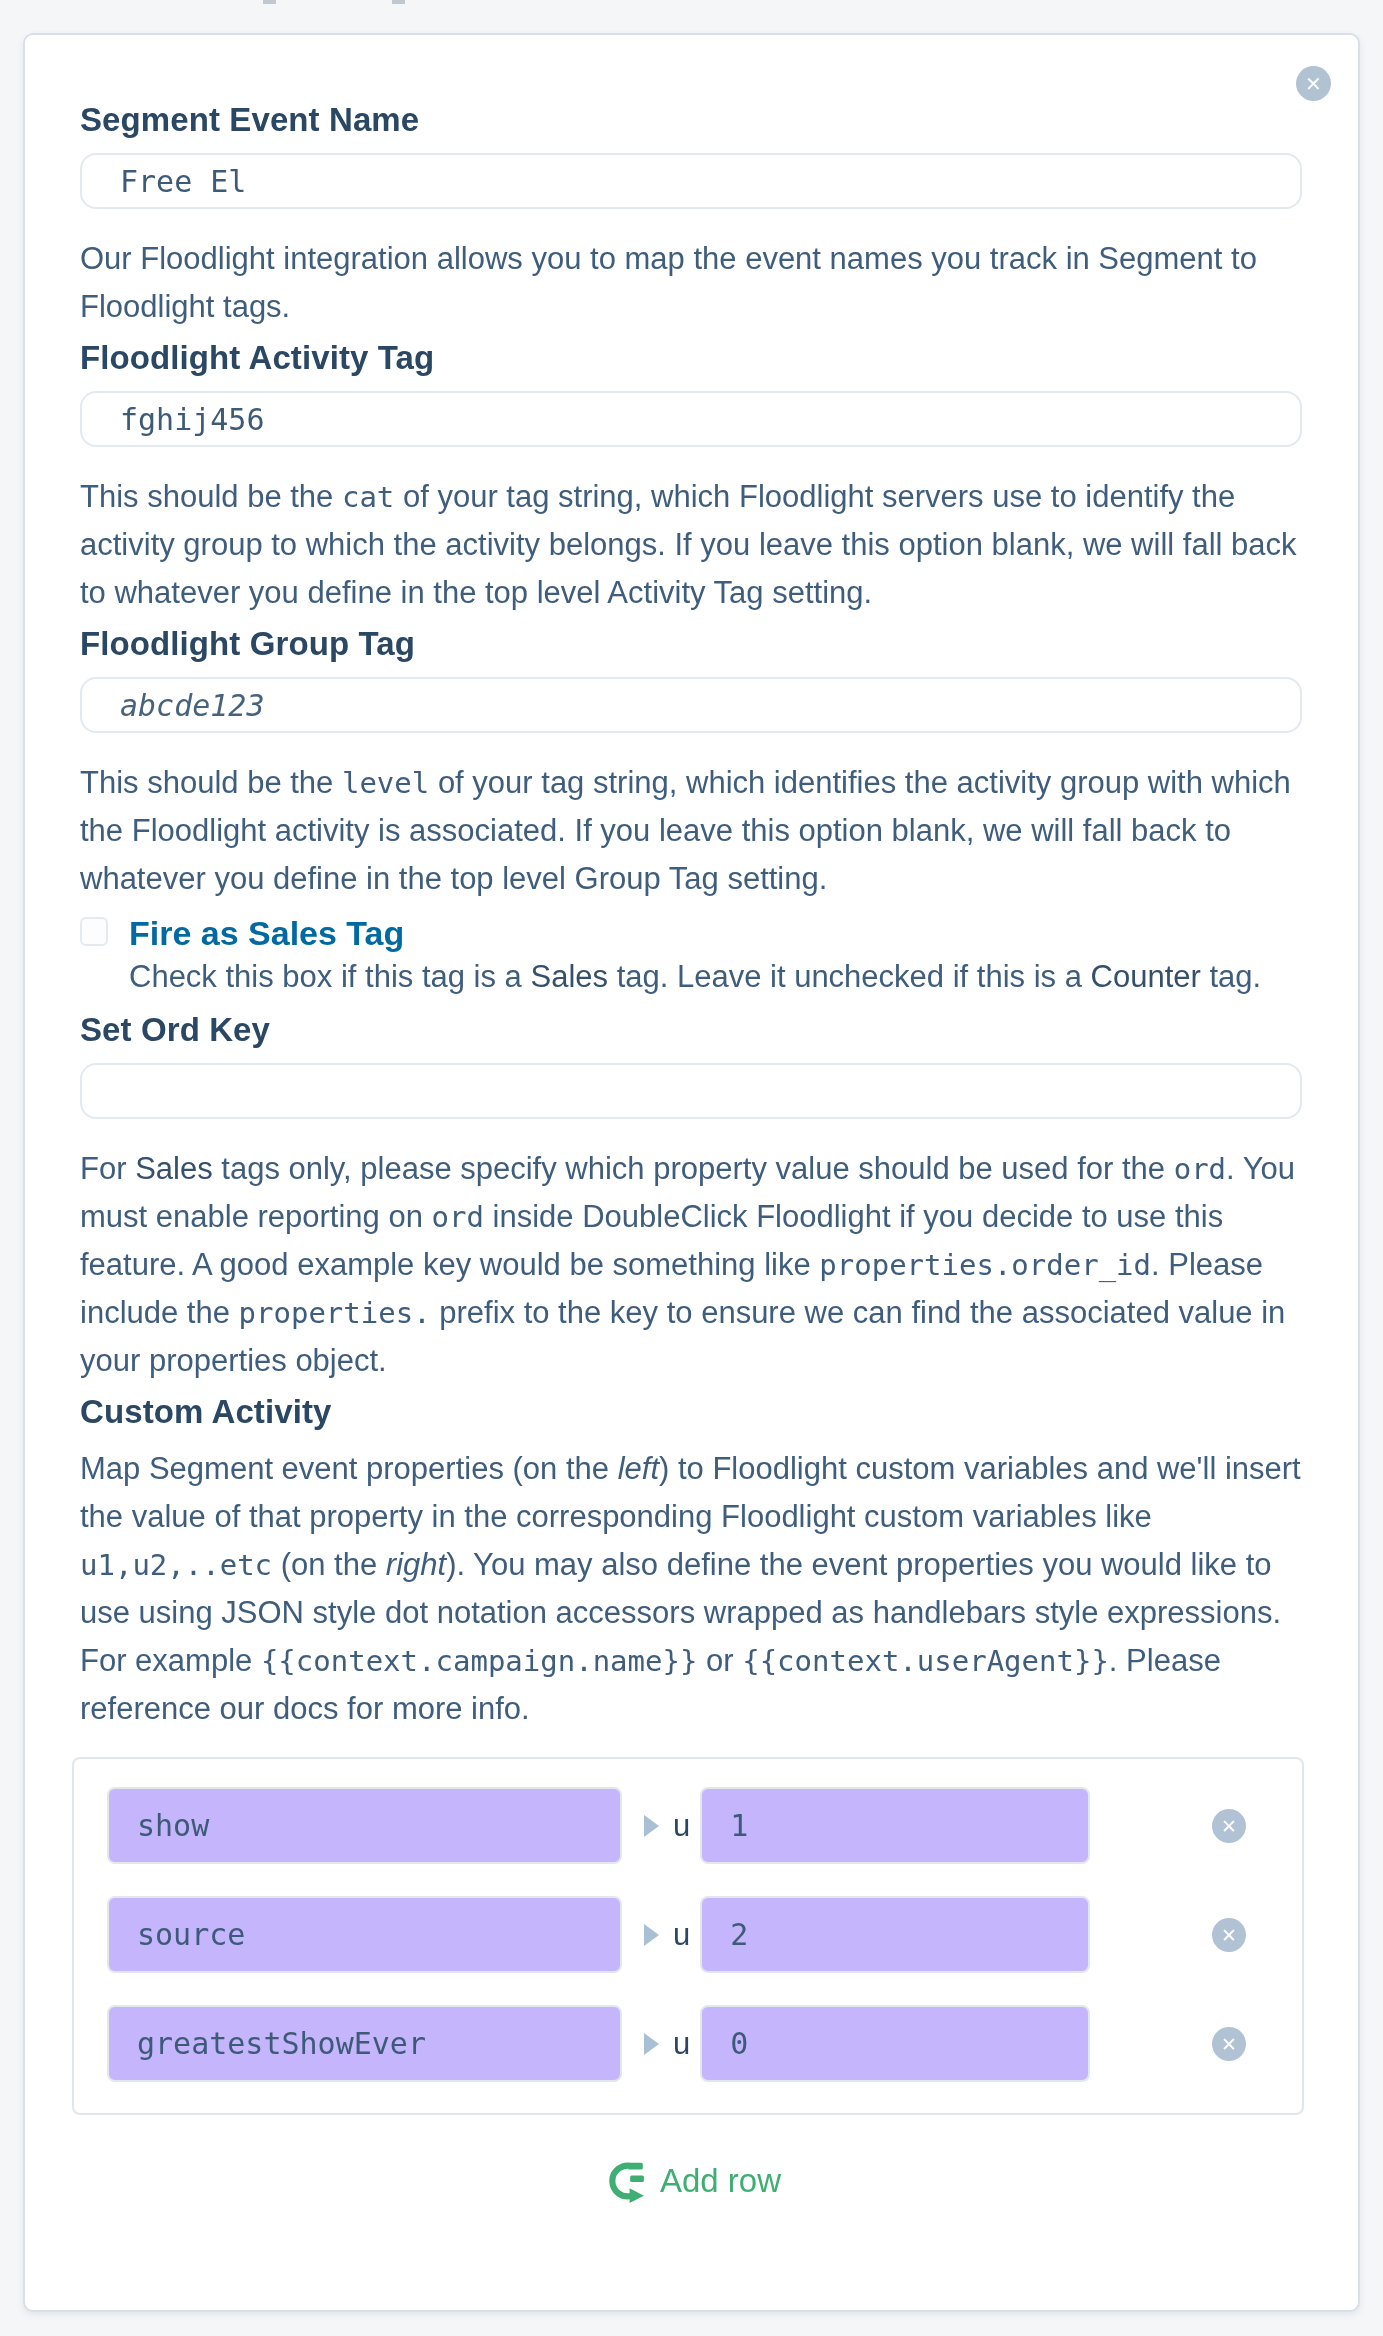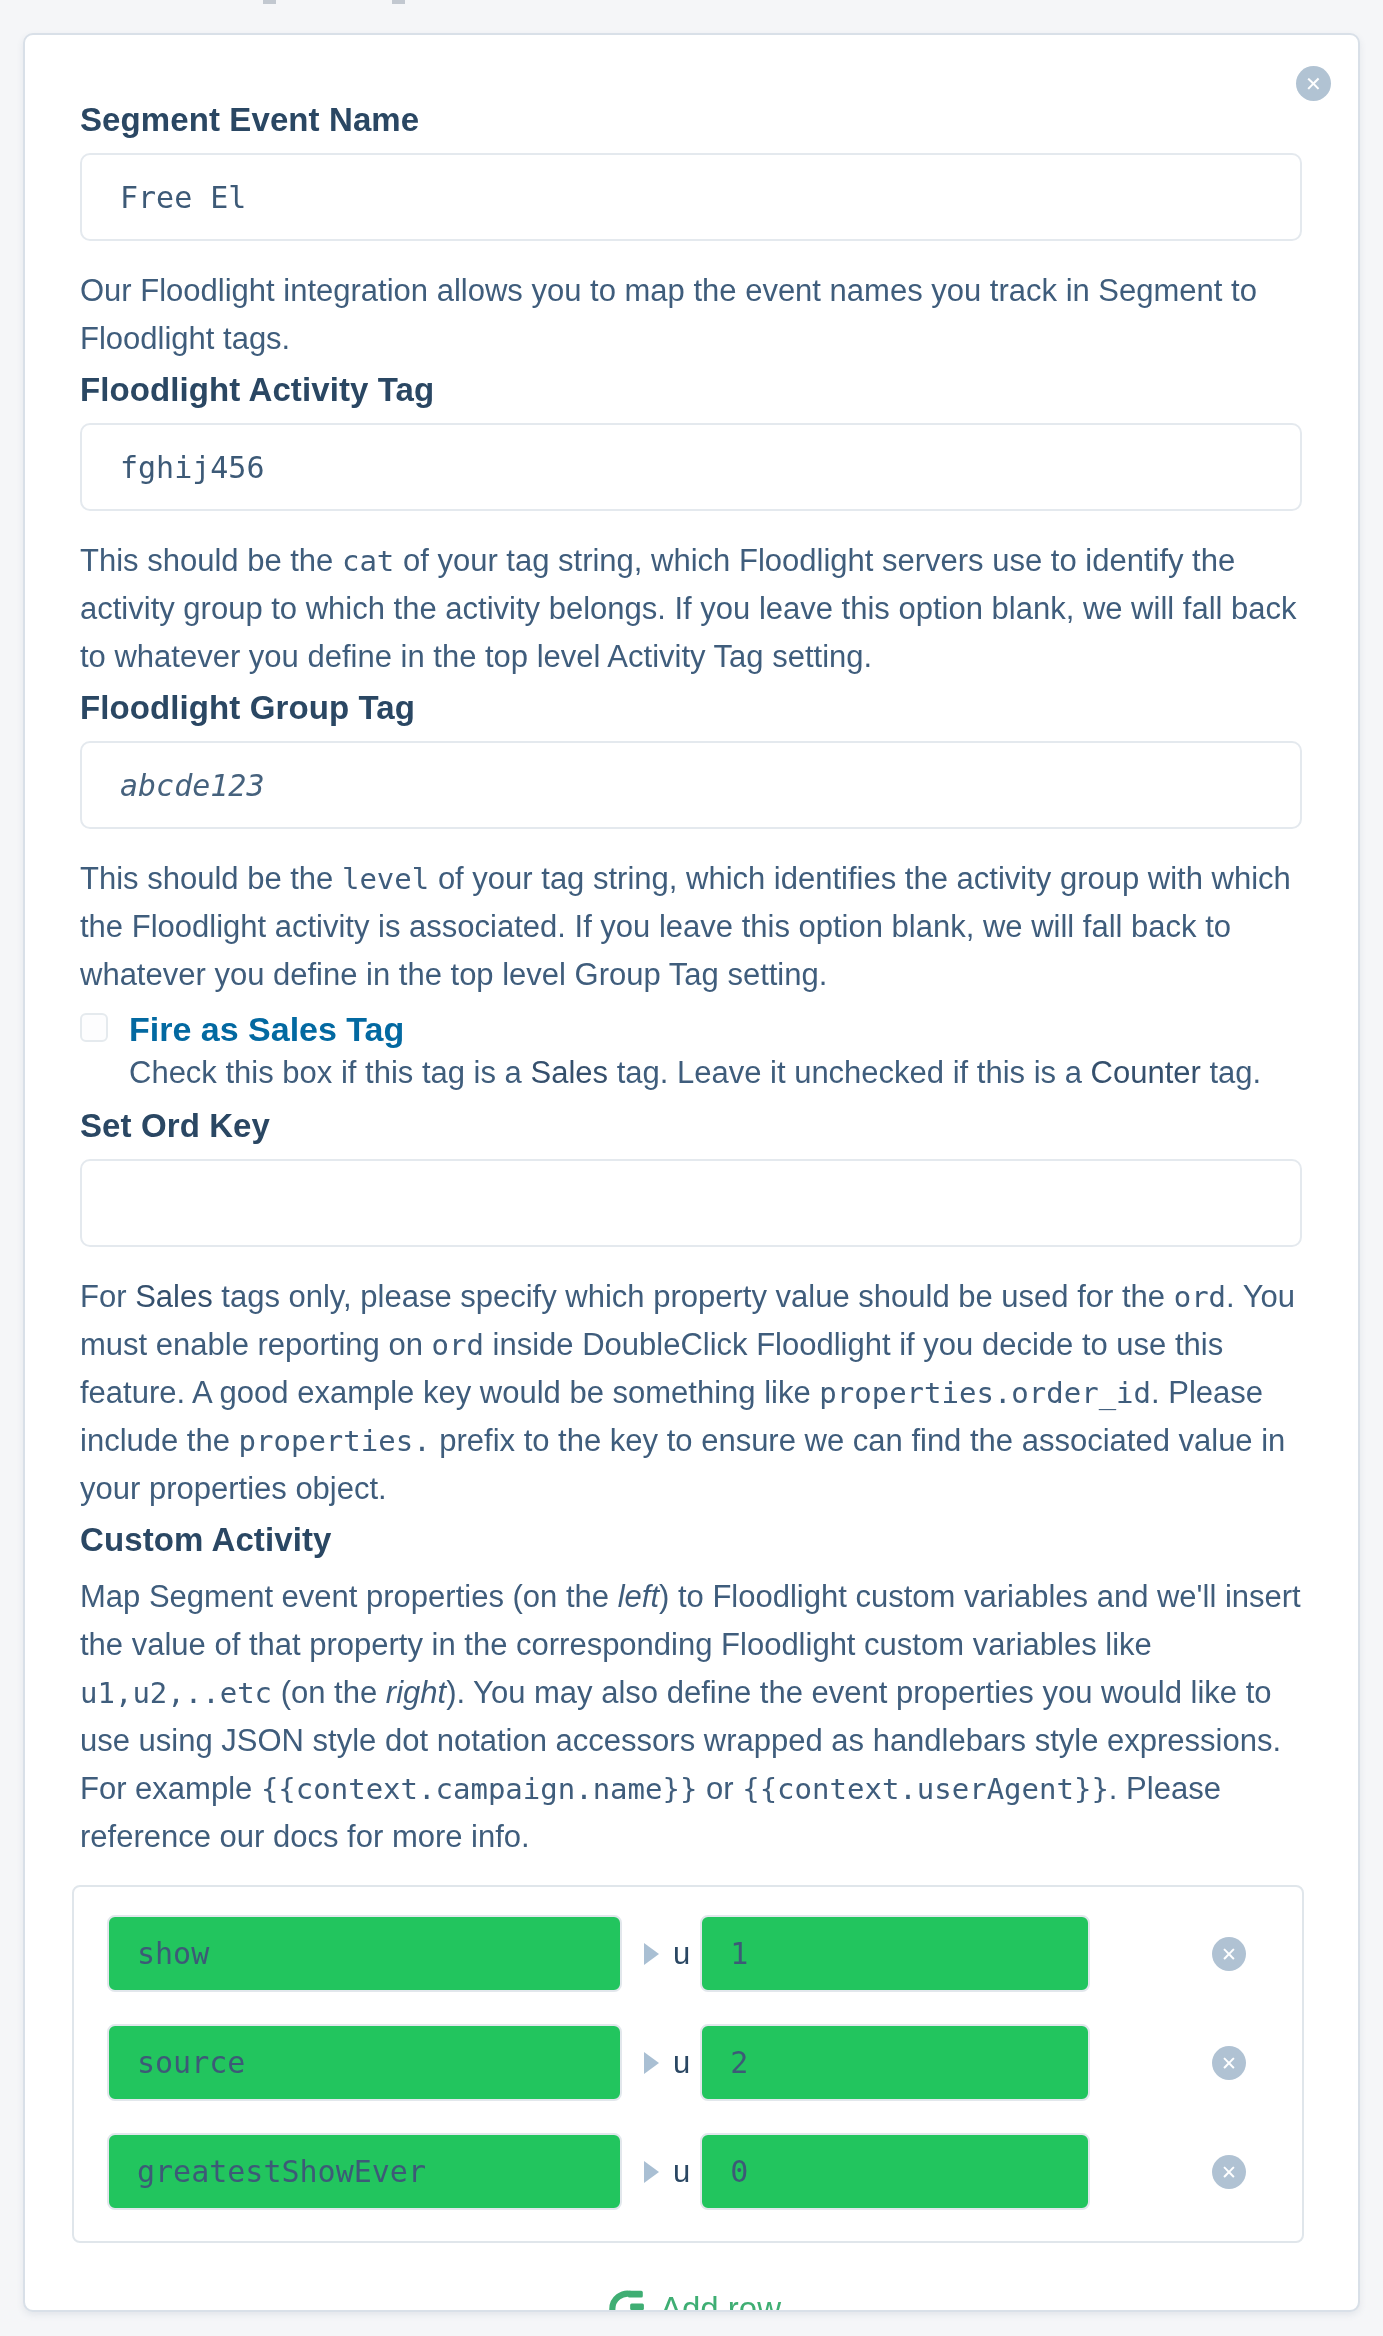--- a/index.html
+++ b/index.html
@@ -43,23 +43,23 @@
 
   .f-label {
     font-size: 33px; font-weight: 600;
     color: #2a4763;
     margin: 0 0 14px;
     letter-spacing: 0.1px;
   }
 
   .text-input {
     display: block;
-    width: 1222px; height: 88px;
+    width: 1222px; height: 56px;
     border: 2px solid #e4e9ee;
-    border-radius: 10px;
+    border-radius: 16px;
     background: #fff;
     padding: 0 38px;
     font-family: "DejaVu Sans Mono", monospace;
     font-size: 30px;
     color: #3d5a77;
     outline: none;
     margin: 0 0 26px;
   }
   .text-input::placeholder { font-style: italic; color: #3d5a77; opacity: 0.95; }
 
@@ -94,21 +94,21 @@
     border: 2px solid #e0e6eb;
     border-radius: 8px;
     padding: 28px 28px 28px 33px;
   }
   .cv-row { display: flex; align-items: center; margin-bottom: 32px; }
   .cv-row:last-child { margin-bottom: 3px; }
   .row-input {
     height: 77px;
     border: 2px solid #e2e7ec;
     border-radius: 8px;
-    background: #22c55e;
+    background: #c4b5fd;
     font-family: "DejaVu Sans Mono", monospace;
     font-size: 30px;
     color: #3d5a77;
     padding: 0 28px;
     outline: none;
   }
   .prop-input { width: 515px; }
   .var-input  { width: 390px; }
   .map-arrow {
     width: 0; height: 0;

